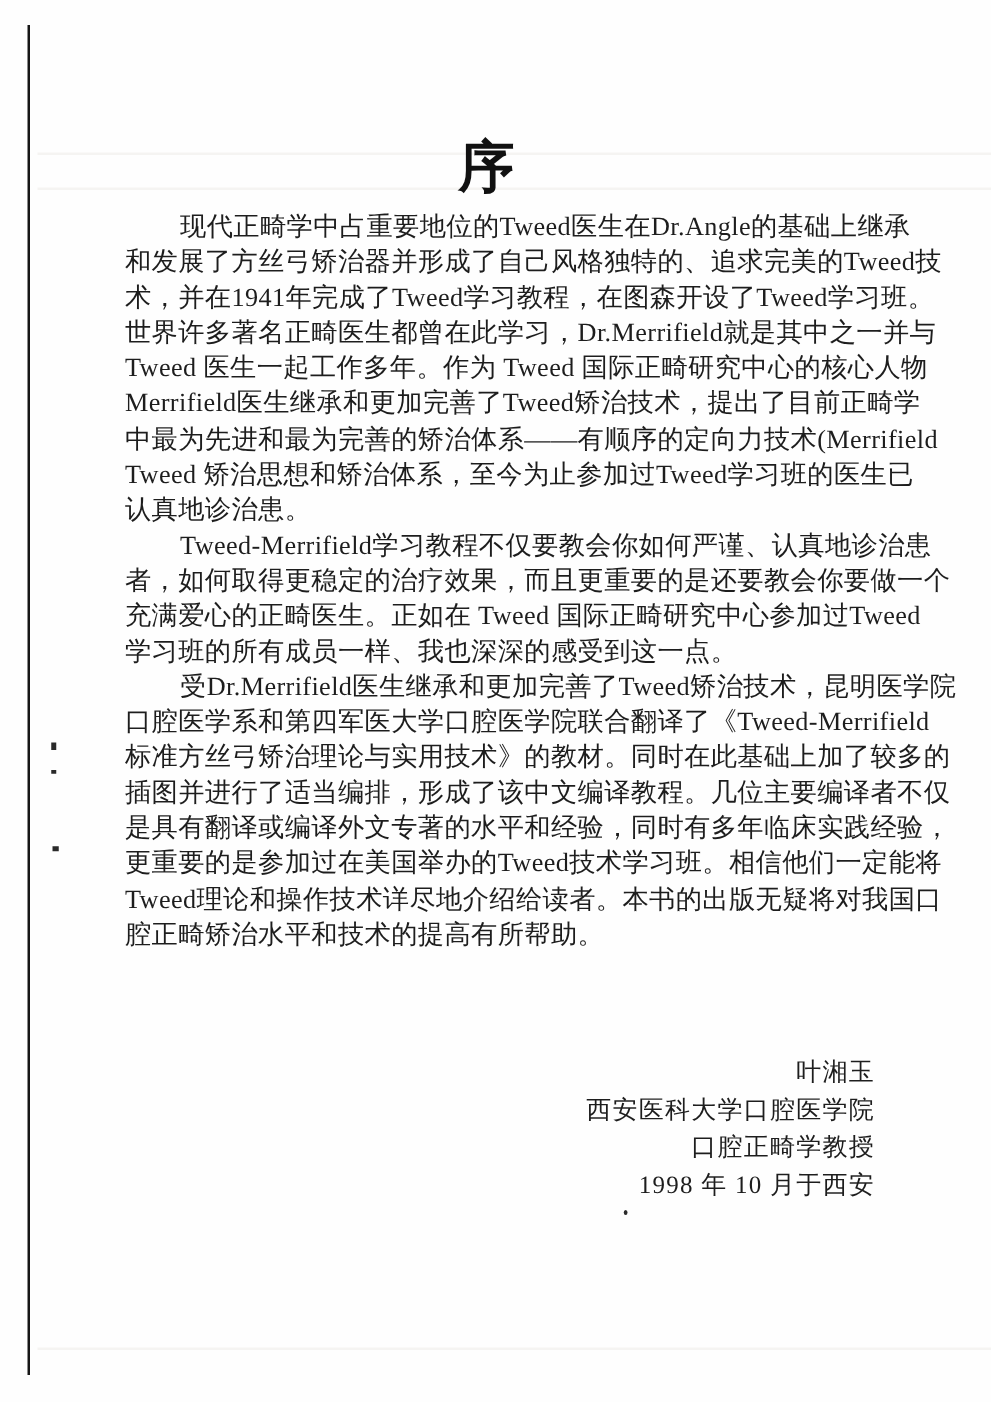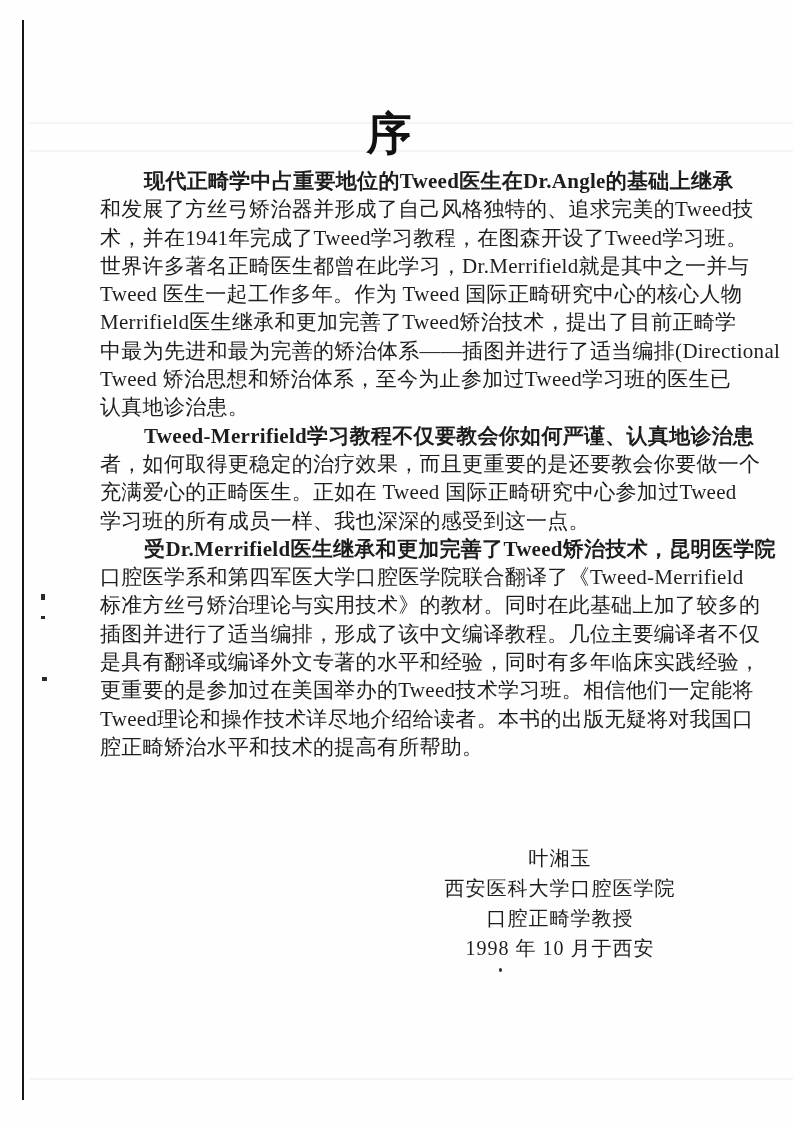--- a/index.html
+++ b/index.html
@@ -66,28 +66,27 @@
   .line {
     font-size: 21px;
     line-height: 28.3px;
     height: 28.3px;
     white-space: nowrap;
     letter-spacing: 0.3px;
     color: #1d1d1d;
   }
   .line.indent {
     text-indent: 2.1em;
-    font-weight: bold;
   }
   .signature-block {
     position: absolute;
     left: 420px;
     top: 843px;
     width: 280px;
-    text-align: center;
+    text-align: right;
   }
   .sig-line {
     font-size: 20px;
     line-height: 30px;
     height: 30px;
     letter-spacing: 1px;
     color: #1d1d1d;
   }
 </style>
 </head>
@@ -108,21 +107,21 @@
 
   <div class="doc-title">序</div>
 
   <div class="body-block">
     <div class="line indent">现代正畸学中占重要地位的Tweed医生在Dr.Angle的基础上继承</div>
     <div class="line">和发展了方丝弓矫治器并形成了自己风格独特的、追求完美的Tweed技</div>
     <div class="line">术，并在1941年完成了Tweed学习教程，在图森开设了Tweed学习班。</div>
     <div class="line">世界许多著名正畸医生都曾在此学习，Dr.Merrifield就是其中之一并与</div>
     <div class="line">Tweed 医生一起工作多年。作为 Tweed 国际正畸研究中心的核心人物</div>
     <div class="line">Merrifield医生继承和更加完善了Tweed矫治技术，提出了目前正畸学</div>
-    <div class="line">中最为先进和最为完善的矫治体系——插图并进行了适当编排(Directional</div>
+    <div class="line">中最为先进和最为完善的矫治体系——有顺序的定向力技术(Merrifield</div>
     <div class="line">Tweed 矫治思想和矫治体系，至今为止参加过Tweed学习班的医生已</div>
     <div class="line">认真地诊治患。</div>
     <div class="line indent">Tweed-Merrifield学习教程不仅要教会你如何严谨、认真地诊治患</div>
     <div class="line">者，如何取得更稳定的治疗效果，而且更重要的是还要教会你要做一个</div>
     <div class="line">充满爱心的正畸医生。正如在 Tweed 国际正畸研究中心参加过Tweed</div>
     <div class="line">学习班的所有成员一样、我也深深的感受到这一点。</div>
     <div class="line indent">受Dr.Merrifield医生继承和更加完善了Tweed矫治技术，昆明医学院</div>
     <div class="line">口腔医学系和第四军医大学口腔医学院联合翻译了《Tweed-Merrifield</div>
     <div class="line">标准方丝弓矫治理论与实用技术》的教材。同时在此基础上加了较多的</div>
     <div class="line">插图并进行了适当编排，形成了该中文编译教程。几位主要编译者不仅</div>

